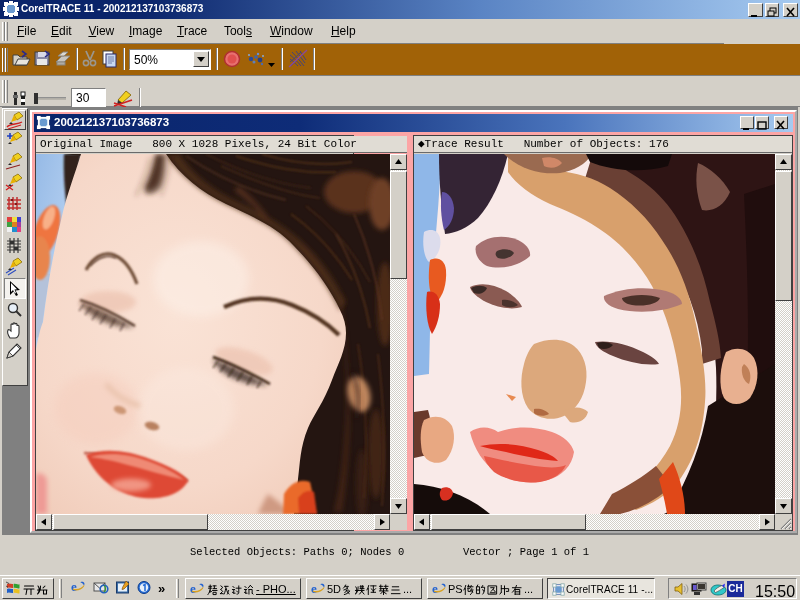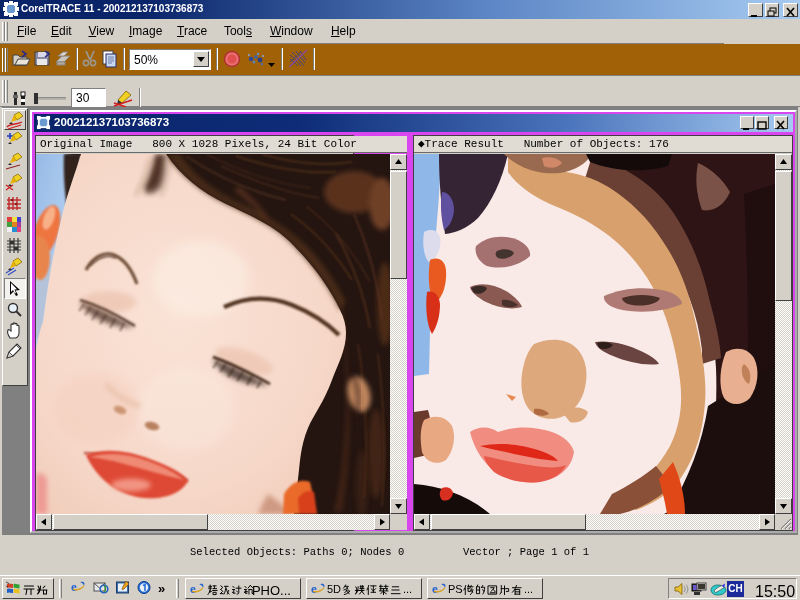--- a/index.html
+++ b/index.html
@@ -231,21 +231,21 @@
     <div class="abs" style="left:1px;top:212px;width:22px;height:20px;"><svg width="20" height="19">
         <path d="M6,17 C4,14 3,11 4,9 C5,8 6,9 7,10 L7,4 C7,2.5 9,2.5 9,4 L9,3 C9,1.5 11,1.5 11,3 L11,3.5 C11,2 13,2 13,3.5 L13,5 C13,4 15,4 15,5.5 L15,12 C15,15 13,17 11,17 Z" fill="#fff" stroke="#303030" stroke-width="1.1"></path>
       </svg></div>
     <div class="abs" style="left:1px;top:233px;width:22px;height:20px;"><svg width="20" height="19">
         <path d="M3,16 L5,10 L13,2 L17,6 L9,14 Z" fill="#fff" stroke="#303030" stroke-width="1.1"></path>
         <path d="M3,16 L5,10 L9,14 Z" fill="#d8d4cc" stroke="#303030" stroke-width="0.8"></path>
         <path d="M12,3 L16,7" stroke="#303030" stroke-width="0.8"></path>
       </svg></div>
   </div>
 
-<div class="abs" style="left:30px;top:110px;width:767px;height:423px;background:#d946ef;border:2px outset #fff;">
+<div class="abs" style="left:30px;top:110px;width:767px;height:423px;background:#fca5a5;border:2px outset #fff;">
 
   <div class="abs" style="left:2px;top:2px;width:759px;height:18px;background:linear-gradient(to right,#0A246A 0%,#0E2C78 35%,#4A74BC 70%,#A6CAF0 100%);">
     <svg class="abs" style="left:2px;top:1px;" width="15" height="15" viewBox="0 0 16 16">
       <rect x="2" y="2" width="12" height="12" fill="#fff"></rect>
       <rect x="4" y="4" width="8" height="8" fill="#6a9ad0"></rect>
       <rect x="1" y="1" width="4" height="4" fill="#fff"></rect>
         <rect x="11" y="1" width="4" height="4" fill="#fff"></rect>
       <rect x="1" y="11" width="4" height="4" fill="#fff"></rect>
         <rect x="11" y="11" width="4" height="4" fill="#fff"></rect>
     </svg>
@@ -599,21 +599,21 @@
       <svg class="abs" style="left:45px;top:5px;" width="11" height="12" viewBox="0 0 12 13">
         <g fill="none" stroke="#000" stroke-width="1.05" stroke-linecap="round">
           <path d="M2,2.5 L3.5,4 M1.5,6 H4 M3,6 V10 L1.5,9 M3,10 H4.5 M5.5,4.5 H11 M8.5,2 V9 C8.5,10.5 8,11 6.5,11 M6,7.5 L7.5,9"></path>
         </g>
       </svg>
       <svg class="abs" style="left:57px;top:5px;" width="11" height="12" viewBox="0 0 12 13">
         <g fill="none" stroke="#000" stroke-width="1.05" stroke-linecap="round">
           <path d="M2,2.5 L3.5,4 M1.5,6 H4 M3,6 V10 L1.5,9 M3,10 H4.5 M8,1.5 L5.5,4.5 M8,1.5 L10.5,4 M6.5,6 V11 M6.5,6 H10 V10 M10,10 L11,11"></path>
         </g>
       </svg>
-  <div class="abs" style="left:58px;top:4px;font-size:13px;">- PHO...</div>
+  <div class="abs" style="left:70px;top:4px;font-size:11px;text-decoration:underline;">- PHO...</div>
 </div>
 <div class="abs btn" style="left:306px;top:2px;width:116px;height:21px;">
   <div class="abs" style="left:3px;top:3px;"><svg width="15" height="14" viewBox="0 0 16 15">
           <text x="1" y="12" font-family="Liberation Serif" font-weight="bold" font-size="14" fill="#2060d0">e</text>
           <path d="M3,10.5 C7,12.5 12,11 15,7 L15.5,4.5 C13,9 7,11 3,9 Z" fill="#d8a020"></path>
           <path d="M11,2.5 C13,1.5 15,2 15.5,4 L15,6 C14,4 12.5,3 11,2.5 Z" fill="#2060d0"></path>
         </svg></div>
   <div class="abs" style="left:20px;top:4px;font-size:11px;">5D</div>
   <svg class="abs" style="left:35px;top:5px;" width="11" height="12" viewBox="0 0 12 13">
         <g fill="none" stroke="#000" stroke-width="1.05" stroke-linecap="round">
@@ -668,20 +668,31 @@
         <g fill="none" stroke="#000" stroke-width="1.05" stroke-linecap="round">
           <path d="M2.5,1.5 V9 M2.5,9 L1,11 M2.5,5 H6 M6,2 V11.5 M6,5 H10.5 V8 H8"></path>
         </g>
       </svg>
       <svg class="abs" style="left:83px;top:5px;" width="11" height="12" viewBox="0 0 12 13">
         <g fill="none" stroke="#000" stroke-width="1.05" stroke-linecap="round">
           <path d="M1.5,4 H11 M6,1.5 C5,4.5 3.5,7 1.5,9 M4.5,6 H9.5 V11.5 M4.5,6 V11.5 M4.5,8.5 H9.5 M4.5,11 H9"></path>
         </g>
       </svg>
   <div class="abs" style="left:96px;top:4px;font-size:11px;">...</div>
+</div>
+<div class="abs" style="left:547px;top:2px;width:108px;height:21px;background:#e8e5de;border-top:1px solid #404040;border-left:1px solid #404040;border-right:1px solid #fff;border-bottom:1px solid #fff;">
+  <div class="abs" style="left:4px;top:3px;"><svg width="13" height="13" viewBox="0 0 16 16">
+          <rect x="2" y="2" width="12" height="12" fill="#e8e8f0" stroke="#5a7ab0"></rect>
+          <rect x="4" y="4" width="8" height="8" fill="#6a9ad0"></rect>
+          <rect x="1" y="1" width="4" height="4" fill="#fff" stroke="#8aa"></rect>
+          <rect x="11" y="1" width="4" height="4" fill="#fff" stroke="#8aa"></rect>
+          <rect x="1" y="11" width="4" height="4" fill="#fff" stroke="#8aa"></rect>
+          <rect x="11" y="11" width="4" height="4" fill="#fff" stroke="#8aa"></rect>
+        </svg></div>
+  <div class="abs" style="left:18px;top:5px;font-size:10px;letter-spacing:0.1px;">CorelTRACE 11 -...</div>
 </div>
 
 <div class="abs sunken" style="left:668px;top:2px;width:129px;height:21px;">
   <svg class="abs" style="left:4px;top:3px;" width="16" height="14" viewBox="0 0 16 14">
         <path d="M2,5 H5 L9,1.5 V12.5 L5,9 H2 Z" fill="#e8c030" stroke="#806010" stroke-width="0.8"></path>
         <path d="M11,4 C12.5,6 12.5,8 11,10 M13,2.5 C15.5,5.5 15.5,8.5 13,11.5" fill="none" stroke="#909090" stroke-width="1"></path>
       </svg>
   <svg class="abs" style="left:22px;top:3px;" width="17" height="15" viewBox="0 0 17 15">
         <rect x="1" y="2" width="9" height="7" fill="#30281e" stroke="#101010"></rect>
         <rect x="2" y="3" width="7" height="5" fill="#6858d0"></rect>

